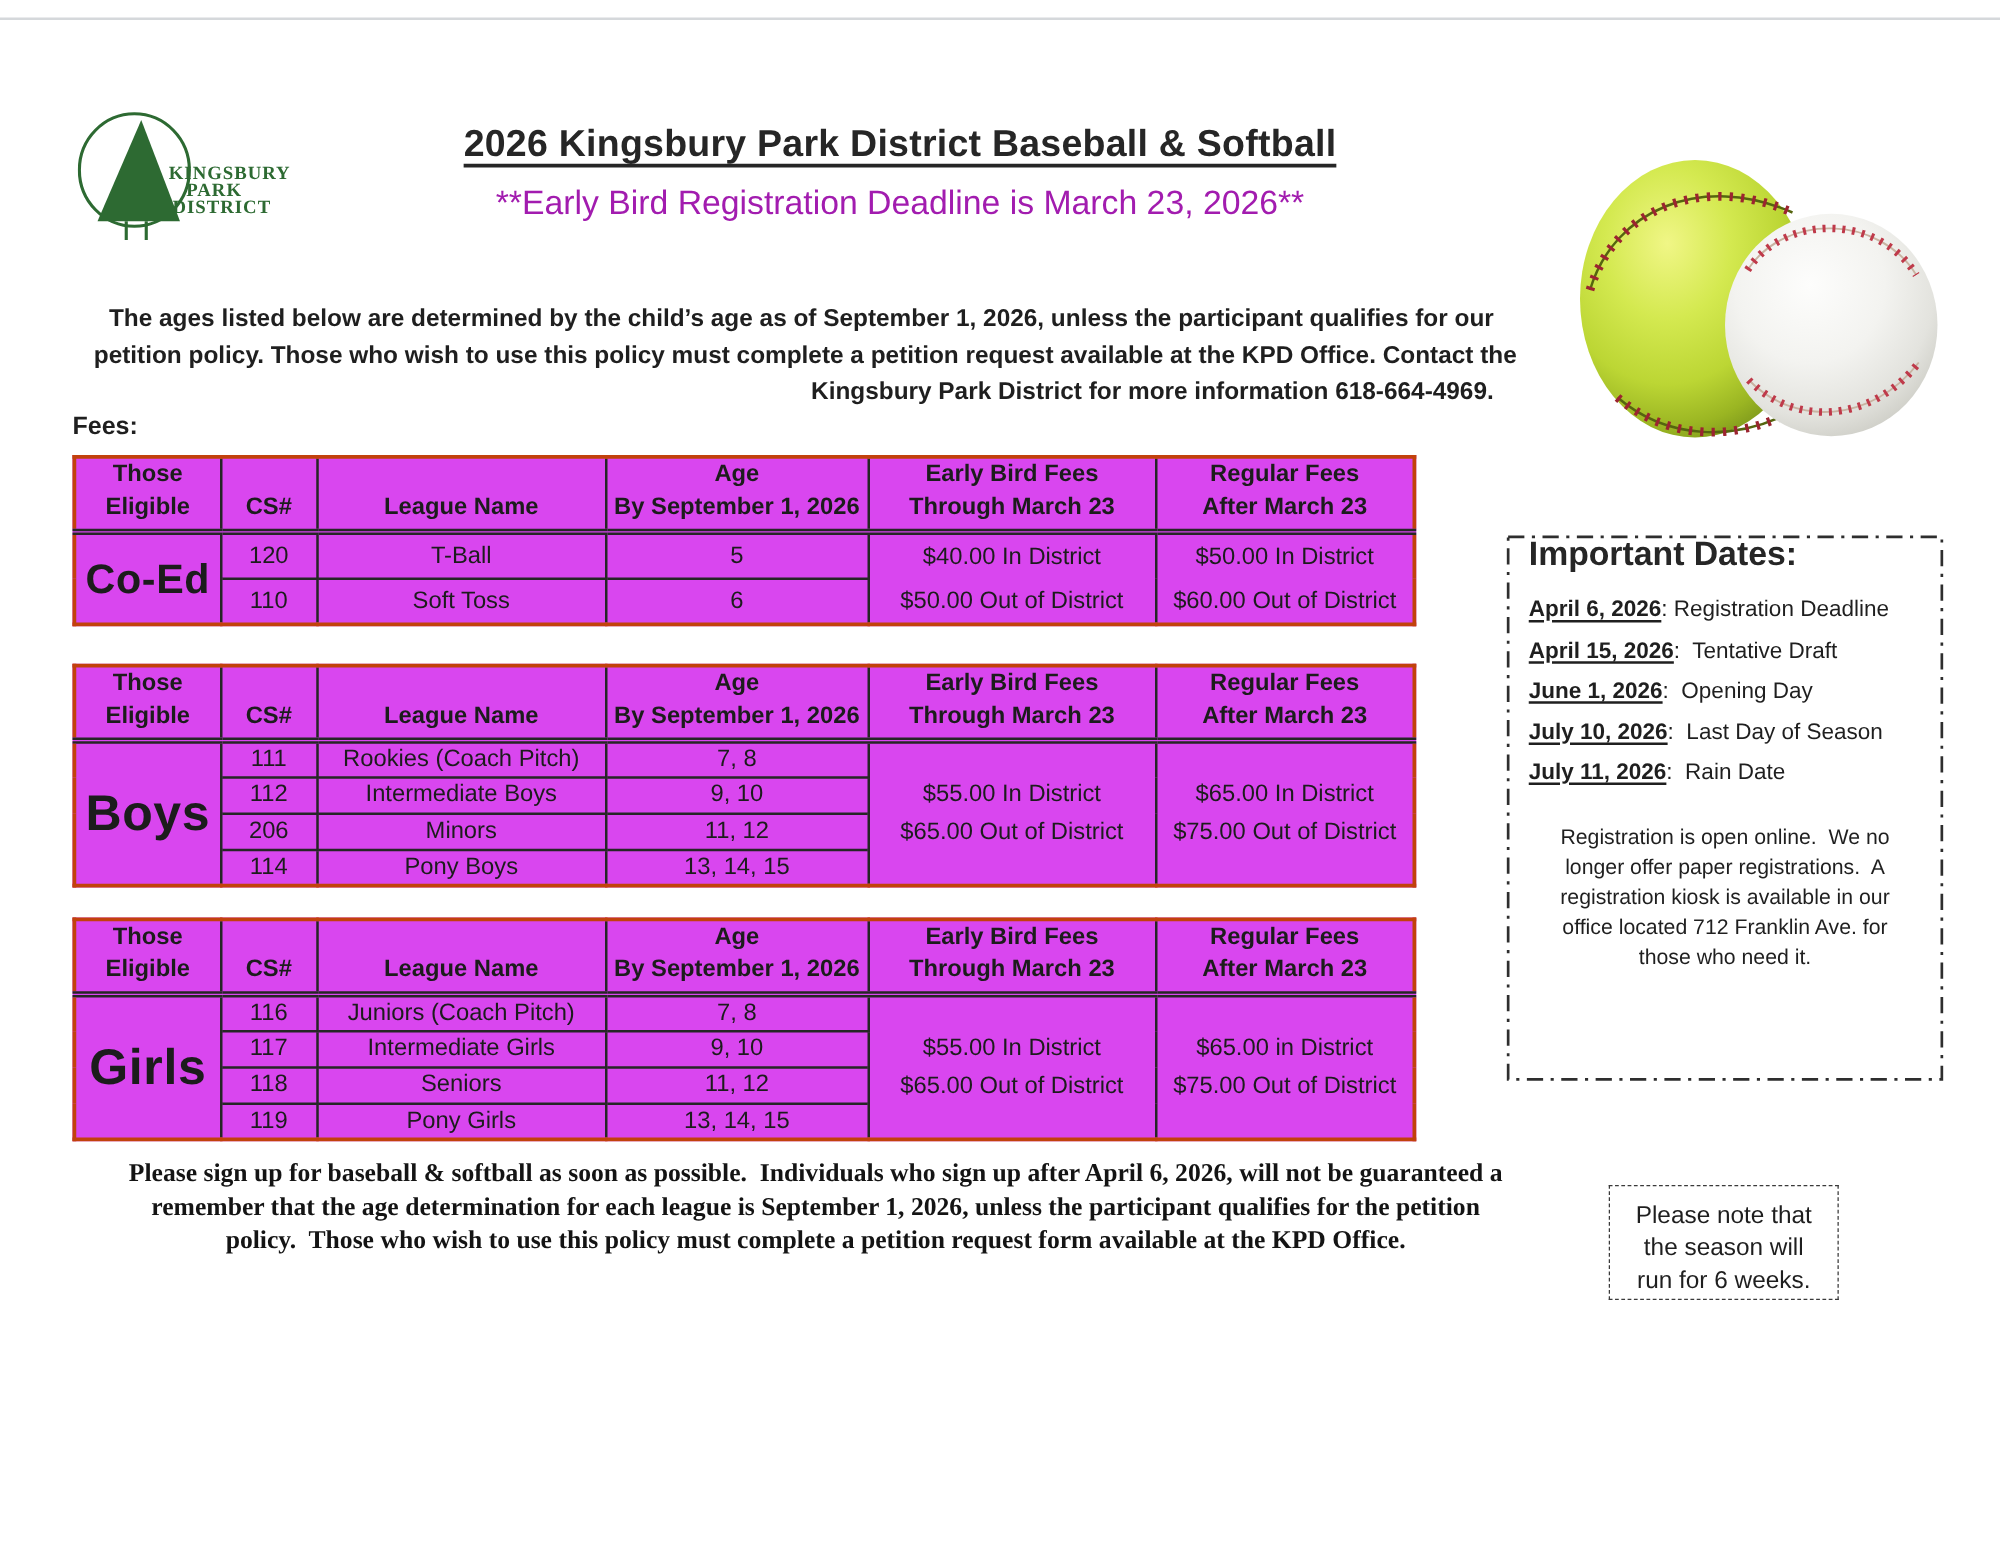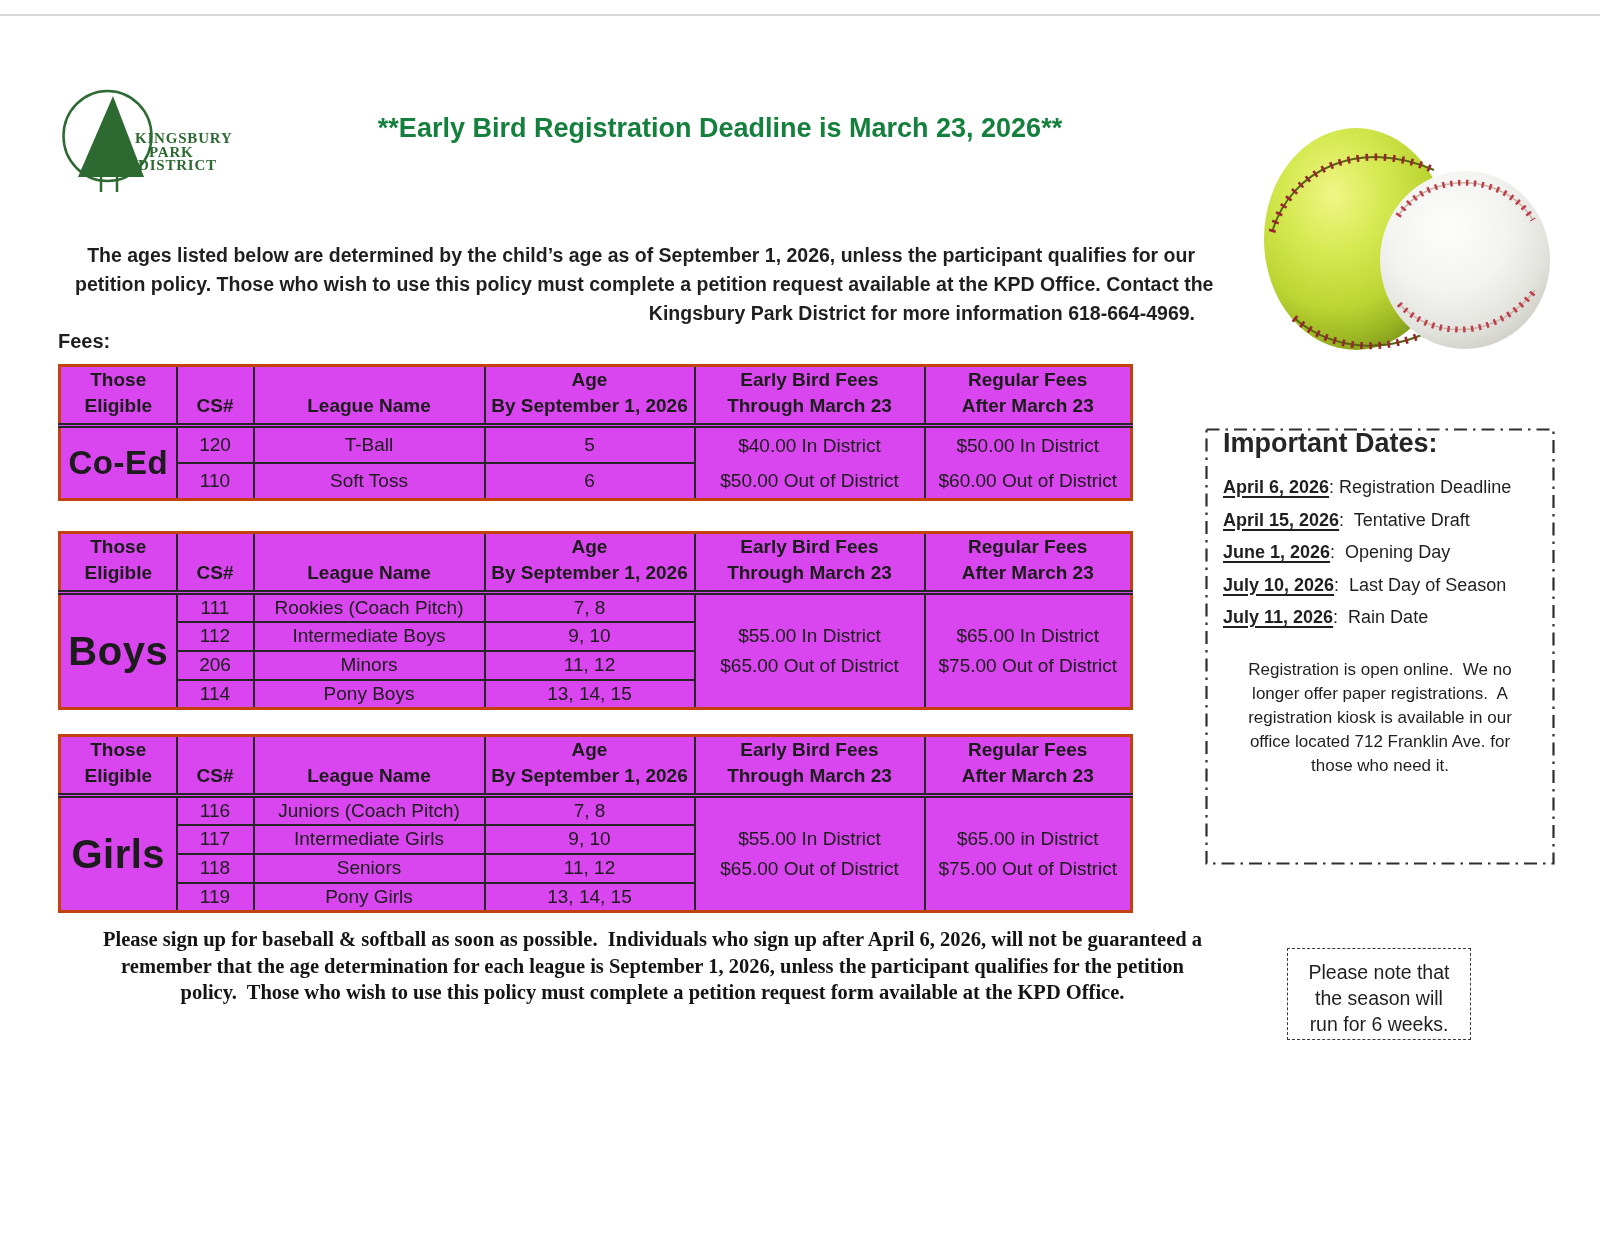--- a/index.html
+++ b/index.html
@@ -5,21 +5,21 @@
   html,body{margin:0;padding:0;background:#fff;}
   .page{position:relative;width:1600px;height:1236px;background:#ffffff;overflow:hidden;
         font-family:"Liberation Sans",sans-serif;color:#1f1f1f;}
   .scan-line{position:absolute;top:14px;left:0;width:100%;height:2px;background:#c7cbcf;opacity:.75;}
 
   
   .logo{position:absolute;left:62px;top:88px;}
   .title-wrap{position:absolute;left:170px;top:99px;width:1100px;text-align:center;}
   .title{font-size:30px;font-weight:bold;color:#262626;letter-spacing:.2px;
          text-decoration:underline;text-decoration-thickness:2.5px;text-underline-offset:6px;white-space:pre;}
-  .subtitle{margin-top:14px;font-size:27px;font-weight:bold;color:#15803d;white-space:pre;}
+  .subtitle{margin-top:14px;font-size:27px;font-weight:normal;color:#a21caf;white-space:pre;}
 
   .intro{position:absolute;left:75px;top:241px;width:1120px;text-align:right;
          font-size:19.5px;font-weight:bold;line-height:29px;}
   .intro div{white-space:pre;}
 
   .fees-label{position:absolute;left:58px;top:330px;font-size:20px;font-weight:bold;}
 
   
   table.fees{position:absolute;left:58px;border-collapse:collapse;table-layout:fixed;
              width:1072px;background:#d946ef;font-size:19px;color:#1c1c1c;border:3px solid #c2410c;}
@@ -69,20 +69,21 @@
   <svg class="logo" width="170" height="112" viewBox="0 0 170 112">
     <ellipse cx="45.5" cy="48" rx="44" ry="45" fill="none" stroke="#2d6a32" stroke-width="2.5"></ellipse>
     <polygon points="51,8 16,89 82,89" fill="#2d6a32"></polygon>
     <path d="M39 89 V104 M55 89 V104" stroke="#2d6a32" stroke-width="2.5" fill="none"></path>
     <text x="73" y="55" font-family="Liberation Serif, serif" font-weight="bold" font-size="15" letter-spacing="0.8" fill="#2d6a32">KINGSBURY</text>
     <text x="87" y="68.5" font-family="Liberation Serif, serif" font-weight="bold" font-size="15" letter-spacing="0.8" fill="#2d6a32">PARK</text>
     <text x="76" y="82" font-family="Liberation Serif, serif" font-weight="bold" font-size="15" letter-spacing="0.8" fill="#2d6a32">DISTRICT</text>
   </svg>
 
   <div class="title-wrap">
+    <div class="title">2026 Kingsbury Park District Baseball &amp; Softball</div>
     <div class="subtitle">**Early Bird Registration Deadline is March 23, 2026**</div>
   </div>
 
   <svg class="balls" width="320" height="238" viewBox="0 0 320 238">
     <defs>
       <radialGradient id="sbg" cx="38%" cy="30%" r="78%">
         <stop offset="0%" stop-color="#f0f686"></stop>
         <stop offset="35%" stop-color="#d4e950"></stop>
         <stop offset="65%" stop-color="#bcd634"></stop>
         <stop offset="85%" stop-color="#9ab522"></stop>

